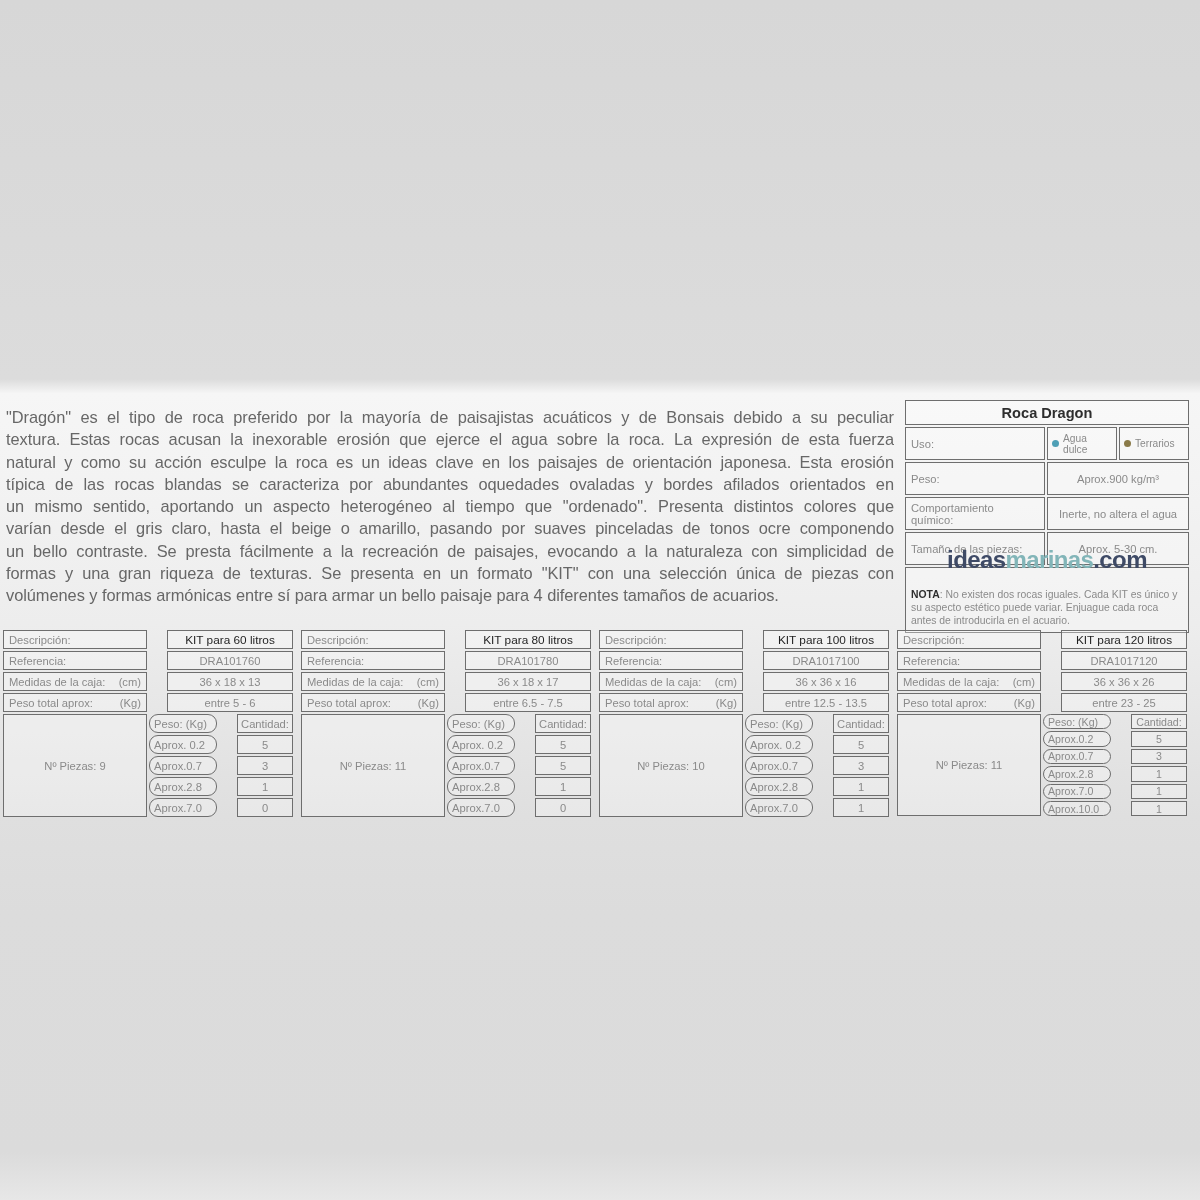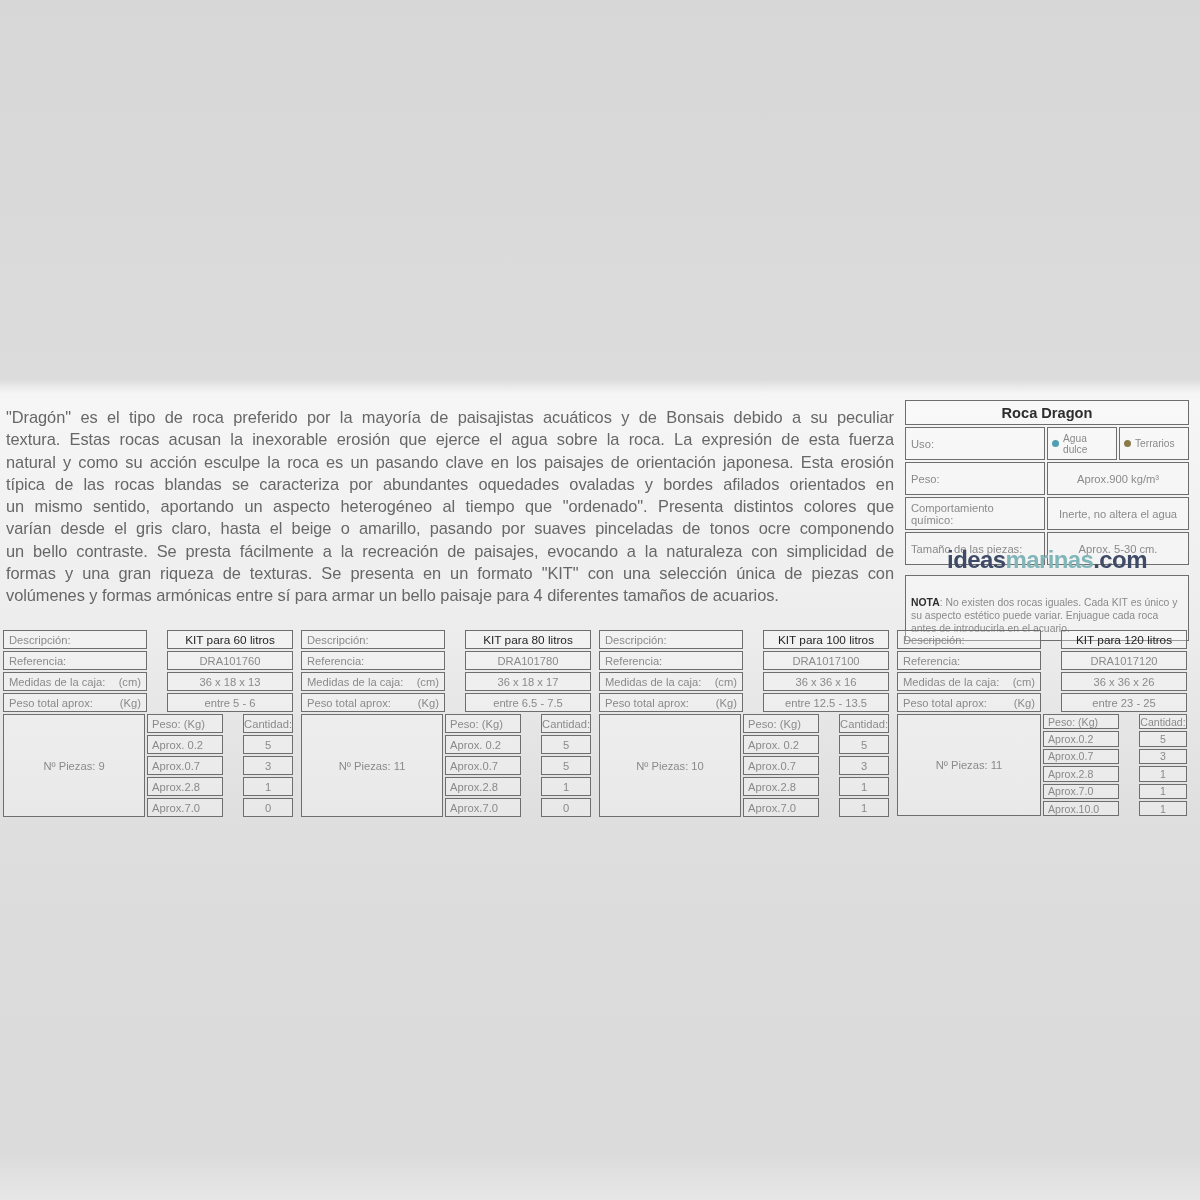--- a/index.html
+++ b/index.html
@@ -42,21 +42,21 @@
     width: 100%; height: 25px; justify-content: center;
     font-size: 14.6px; font-weight: bold; color: #2e2e2e;
   }
   .s-label { width: 140px; padding: 0 5px; }
   .s-value { flex: 1; justify-content: center; }
   .s-uso-opt { width: 70px; justify-content: flex-start; padding: 14px 4px; gap: 4px; font-size: 10.2px; }
   .s-uso-opt.second { width: auto; flex: 1; }
   .dot { width: 7px; height: 7px; border-radius: 50%; flex: 0 0 auto; }
   .s-nota {
     border: 1px solid #6e6e6e; background: rgba(255,255,255,0.30);
-    margin-top: 10px; padding: 20px 5px 5px 5px;
+    margin-top: 2px; padding: 20px 5px 5px 5px;
     font-size: 10.4px; line-height: 13px; color: #8a8a8a; min-height: 50px;
   }
   .s-nota b { color: #2e2e2e; }
 
   
   .logo {
     position: absolute; left: 905px; top: 546px; width: 284px;
     text-align: center; font-size: 24px; font-weight: bold;
     letter-spacing: -0.6px; white-space: nowrap;
   }
@@ -70,33 +70,33 @@
     font-size: 11.2px; color: #8a8a8a;
     display: flex; align-items: center; height: 19px;
   }
   .k-label { width: 144px; padding: 0 5px; justify-content: space-between; }
   .k-value { flex: 1; justify-content: center; }
   .k-bold { font-weight: normal; color: #1f1f1f; font-size: 11.8px; }
   .k-piezas { display: flex; gap: 2px; align-items: stretch; }
   .k-pieces-label { width: 144px; height: auto; justify-content: center; }
   .k-sub { flex: 1; }
   .k-sub .k-row:last-child { margin-bottom: 0; }
-  .k-sub-peso { width: 76px; padding: 0 4px; justify-content: flex-start; }
+  .k-sub-peso { width: 68px; padding: 0 4px; justify-content: flex-start; border-radius: 9px; }
   .k-sub-cant { flex: 1; justify-content: center; }
   .kit.compact .k-sub-row .k-cell { height: 15.4px; font-size: 10.6px; }
 </style>
 </head>
 <body>
 
 <div class="canvas">
 
   <div class="paragraph">
       <div class="line">"Dragón" es el tipo de roca preferido por la mayoría de paisajistas acuáticos y de Bonsais debido a su peculiar</div>
       <div class="line">textura.  Estas rocas acusan la inexorable erosión que ejerce el agua sobre la roca.  La expresión de esta fuerza</div>
-      <div class="line">natural y como su acción esculpe la roca es un pasando clave en los paisajes de orientación japonesa. Esta erosión</div>
+      <div class="line">natural y como su acción esculpe la roca es un ideas clave en los paisajes de orientación japonesa. Esta erosión</div>
       <div class="line">típica de las rocas blandas se caracteriza por abundantes oquedades ovaladas y bordes afilados orientados en</div>
       <div class="line">un mismo sentido,  aportando un aspecto heterogéneo al tiempo que "ordenado". Presenta distintos colores que</div>
       <div class="line">varían desde el gris claro, hasta el beige o amarillo, pasando por suaves pinceladas de tonos ocre componendo</div>
       <div class="line">un bello contraste.  Se presta fácilmente a la recreación de paisajes, evocando a la naturaleza con simplicidad de</div>
       <div class="line">formas y una gran riqueza de texturas.  Se presenta en un formato "KIT" con una selección única de piezas con</div>
       <div class="line last">volúmenes y formas armónicas entre sí para armar un bello paisaje para 4 diferentes tamaños de acuarios.</div>
     </div>
 
   <div class="spec">
     <div class="s-row">

